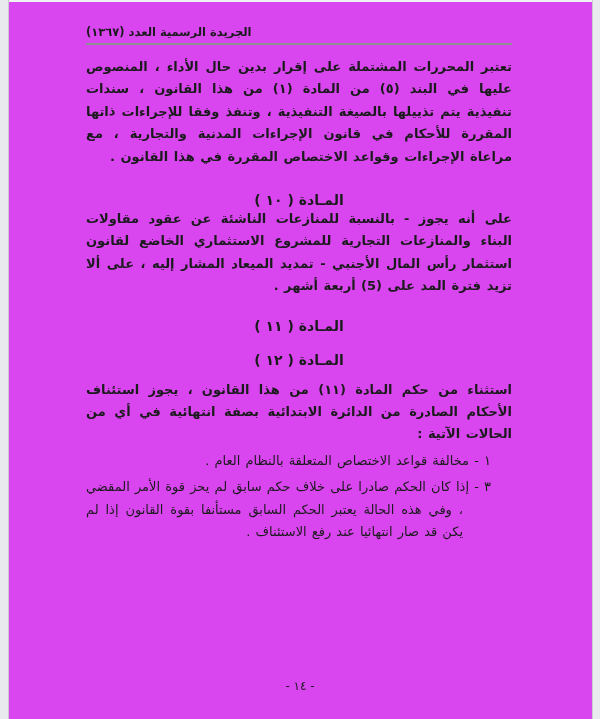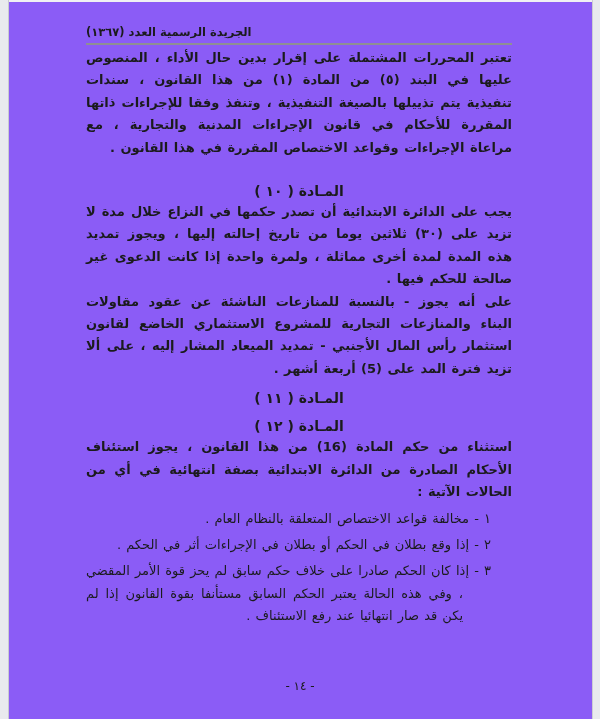--- a/index.html
+++ b/index.html
@@ -1,47 +1,47 @@
 <!DOCTYPE html>
 <html lang="ar"><head>
 <meta charset="utf-8">
 <style>
   html,body { margin:0; padding:0; background:#ffffff; }
   .page {
     position: relative;
     width: 600px; height: 719px;
-    background: #8b5cf6;
+    background: #d946ef;
     overflow: hidden;
     font-family: "DejaVu Sans", sans-serif;
     direction: rtl;
     color: #1b1b1d;
   }
   .edge-left  { position:absolute; left:0; top:0; bottom:0; width:8px;
                 background:#e9eaee; border-right:1px solid #c9cad0; }
   .edge-right { position:absolute; right:0; top:0; bottom:0; width:7px;
                 background:#e9eaee; border-left:1px solid #cccdd2; }
   .edge-top   { position:absolute; left:9px; right:8px; top:0; height:2px; background:#f0f1f3; }
 
   .content { position:absolute; top:0; right:88px; width:426px; }
 
   .header-row  { padding-top:21px; text-align:left; }
   .header-text { font-size:11.5px; font-weight:700; }
   .header-rule { height:0; border-top:2px solid #8f8f93; margin-top:3px; }
 
   .article-title { text-align:center; font-size:14px; font-weight:700; margin:0; }
   .mt-8  { margin-top:8px; }
-  .mt-9  { margin-top:12px; }
-  .mt-10 { margin-top:10px; }
+  .mt-9  { margin-top:18px; }
+  .mt-10 { margin-top:20px; }
   .mt-12 { margin-top:24px; }
 
   .body {
     font-size:13px; font-weight:700; line-height:22.4px;
     text-align:justify; margin:0; word-spacing:1px;
   }
-  .p-first { margin-top:2px; }
+  .p-first { margin-top:11px; }
 
   .item {
     font-size:13px; font-weight:400; line-height:22.4px;
     text-align:justify; word-spacing:1px;
     padding-left:0; padding-right:21px; margin-top:4px;
   }
   .item-hang { padding-right:49px; text-indent:-28px; }
 
   .page-number {
     position:absolute; bottom:26px; left:0; right:0;
@@ -59,28 +59,26 @@
   <div class="content">
 
     <div class="header-row">
       <span class="header-text">الجريدة الرسمية العدد (١٣٦٧)</span>
     </div>
     <div class="header-rule"></div>
 
     <p class="body p-first">تعتبر المحررات المشتملة على إقرار بدين حال الأداء ، المنصوص عليها في البند (٥) من المادة (١) من هذا القانون ، سندات تنفيذية يتم تذييلها بالصيغة التنفيذية ، وتنفذ وفقا للإجراءات ذاتها المقررة للأحكام في قانون الإجراءات المدنية والتجارية ، مع مراعاة الإجراءات وقواعد الاختصاص المقررة في هذا القانون .</p>
 
     <h2 class="article-title mt-12">المـادة ( ١٠ )</h2>
-    <p class="body p-first">يجب على الدائرة الابتدائية أن تصدر حكمها في النزاع خلال مدة لا تزيد على (٣٠) ثلاثين يوما من تاريخ إحالته إليها ، ويجوز تمديد هذه المدة لمدة أخرى مماثلة ، ولمرة واحدة إذا كانت الدعوى غير صالحة للحكم فيها .</p>
     <p class="body">على أنه يجوز - بالنسبة للمنازعات الناشئة عن عقود مقاولات البناء والمنازعات التجارية للمشروع الاستثماري الخاضع لقانون استثمار رأس المال الأجنبي - تمديد الميعاد المشار إليه ، على ألا تزيد فترة المد على (5) أربعة أشهر .</p>
 
     <h2 class="article-title mt-10">المـادة ( ١١ )</h2>
 
     <h2 class="article-title mt-9">المـادة ( ١٢ )</h2>
-    <p class="body p-first">استثناء من حكم المادة (16) من هذا القانون ، يجوز استئناف الأحكام الصادرة من الدائرة الابتدائية بصفة انتهائية في أي من الحالات الآتية :</p>
+    <p class="body p-first">استثناء من حكم المادة (١١) من هذا القانون ، يجوز استئناف الأحكام الصادرة من الدائرة الابتدائية بصفة انتهائية في أي من الحالات الآتية :</p>
 
     <div class="item">١ - مخالفة قواعد الاختصاص المتعلقة بالنظام العام .</div>
-    <div class="item">٢ - إذا وقع بطلان في الحكم أو بطلان في الإجراءات أثر في الحكم .</div>
     <div class="item item-hang">٣ - إذا كان الحكم صادرا على خلاف حكم سابق لم يحز قوة الأمر المقضي ، وفي هذه الحالة يعتبر الحكم السابق مستأنفا بقوة القانون إذا لم يكن قد صار انتهائيا عند رفع الاستئناف .</div>
 
   </div>
 
   <div class="page-number">- ١٤ -</div>
 </div>
 
 </body></html>

